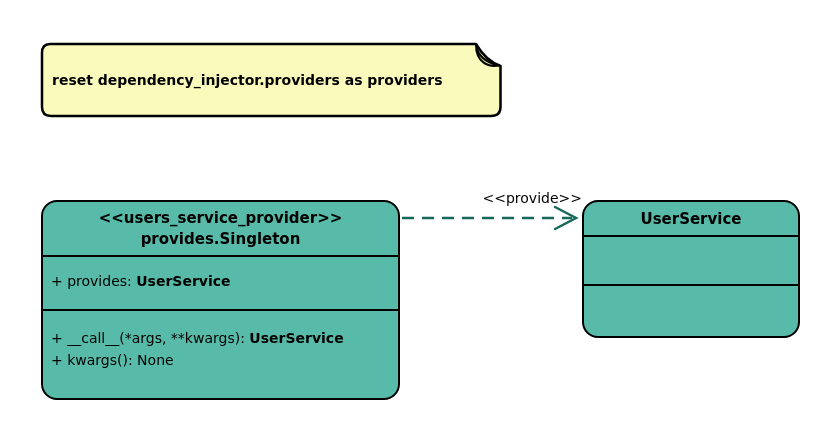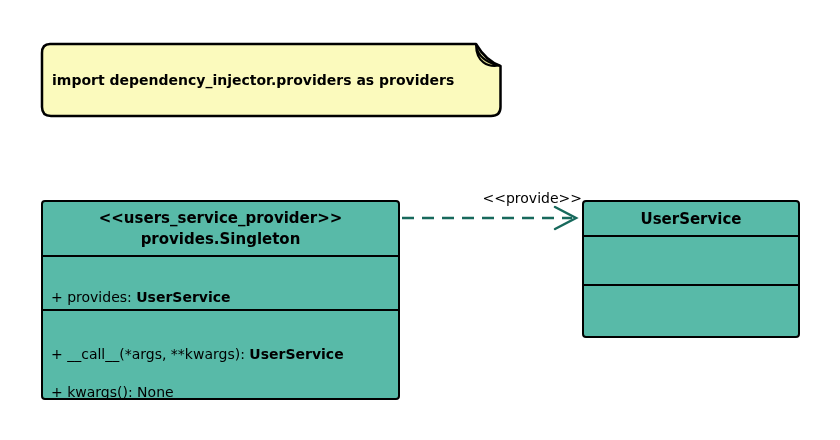--- a/index.html
+++ b/index.html
@@ -32,21 +32,21 @@
     position: absolute; left: 12px; top: 0; height: 100%;
     display: flex; align-items: center;
     font-weight: bold; font-size: 14px; white-space: nowrap;
   }
 
   
   .uml-class {
     position: absolute;
     background: var(--class-fill);
     border: 2px solid var(--border);
-    border-radius: 4px;
+    border-radius: 16px;
     overflow: hidden;
   }
   .provider-class { left: 41px; top: 200px; width: 359px; height: 200px; }
   .service-class  { left: 582px; top: 200px; width: 218px; height: 138px; display: flex; flex-direction: column; }
 
   .provider-header {
     height: 55px;
     border-bottom: 2px solid var(--border);
     text-align: center;
     font-weight: bold;
@@ -59,21 +59,21 @@
     border-bottom: 2px solid var(--border);
     padding: 14px 8px 0 8px;
     font-size: 14px;
     line-height: 20px;
   }
   .provider-methods {
     padding: 16px 16px 0 8px;
     font-size: 14px;
     line-height: 22px;
   }
-  .member { white-space: nowrap; margin-top: 16px; }
+  .member { white-space: nowrap; }
   .member b { font-weight: bold; }
 
   .service-header {
     height: 35px;
     border-bottom: 2px solid var(--border);
     display: flex; align-items: center; justify-content: center;
     font-weight: bold; font-size: 15px;
   }
   .service-sec1 { height: 49px; border-bottom: 2px solid var(--border); }
   .service-sec2 { flex: 1; }
@@ -90,21 +90,21 @@
 </head>
 <body>
 
 <div class="canvas">
 
   <div class="note">
     <svg class="note-svg" viewBox="0 0 463 76" preserveAspectRatio="none">
       <path class="note-body" d="M 10 2 L 436 2 Q 446 19 460.5 24 L 460.5 65 Q 460.5 74 451 74 L 11 74 Q 2 74 2 65 L 2 11 Q 2 2 10 2 Z"></path>
       <path class="note-fold" d="M 436 3 C 437.5 13 444 20 459 23.5 C 448 25.5 436 20 436 3 Z"></path>
     </svg>
-    <div class="note-text">import dependency_injector.providers as providers</div>
+    <div class="note-text">reset dependency_injector.providers as providers</div>
   </div>
 
   <div class="uml-class provider-class">
     <div class="provider-header">
       <div>&lt;&lt;users_service_provider&gt;&gt;</div>
       <div>provides.Singleton</div>
     </div>
     <div class="provider-attrs">
       <div class="member"><span>+ provides: </span><b>UserService</b></div>
     </div>

